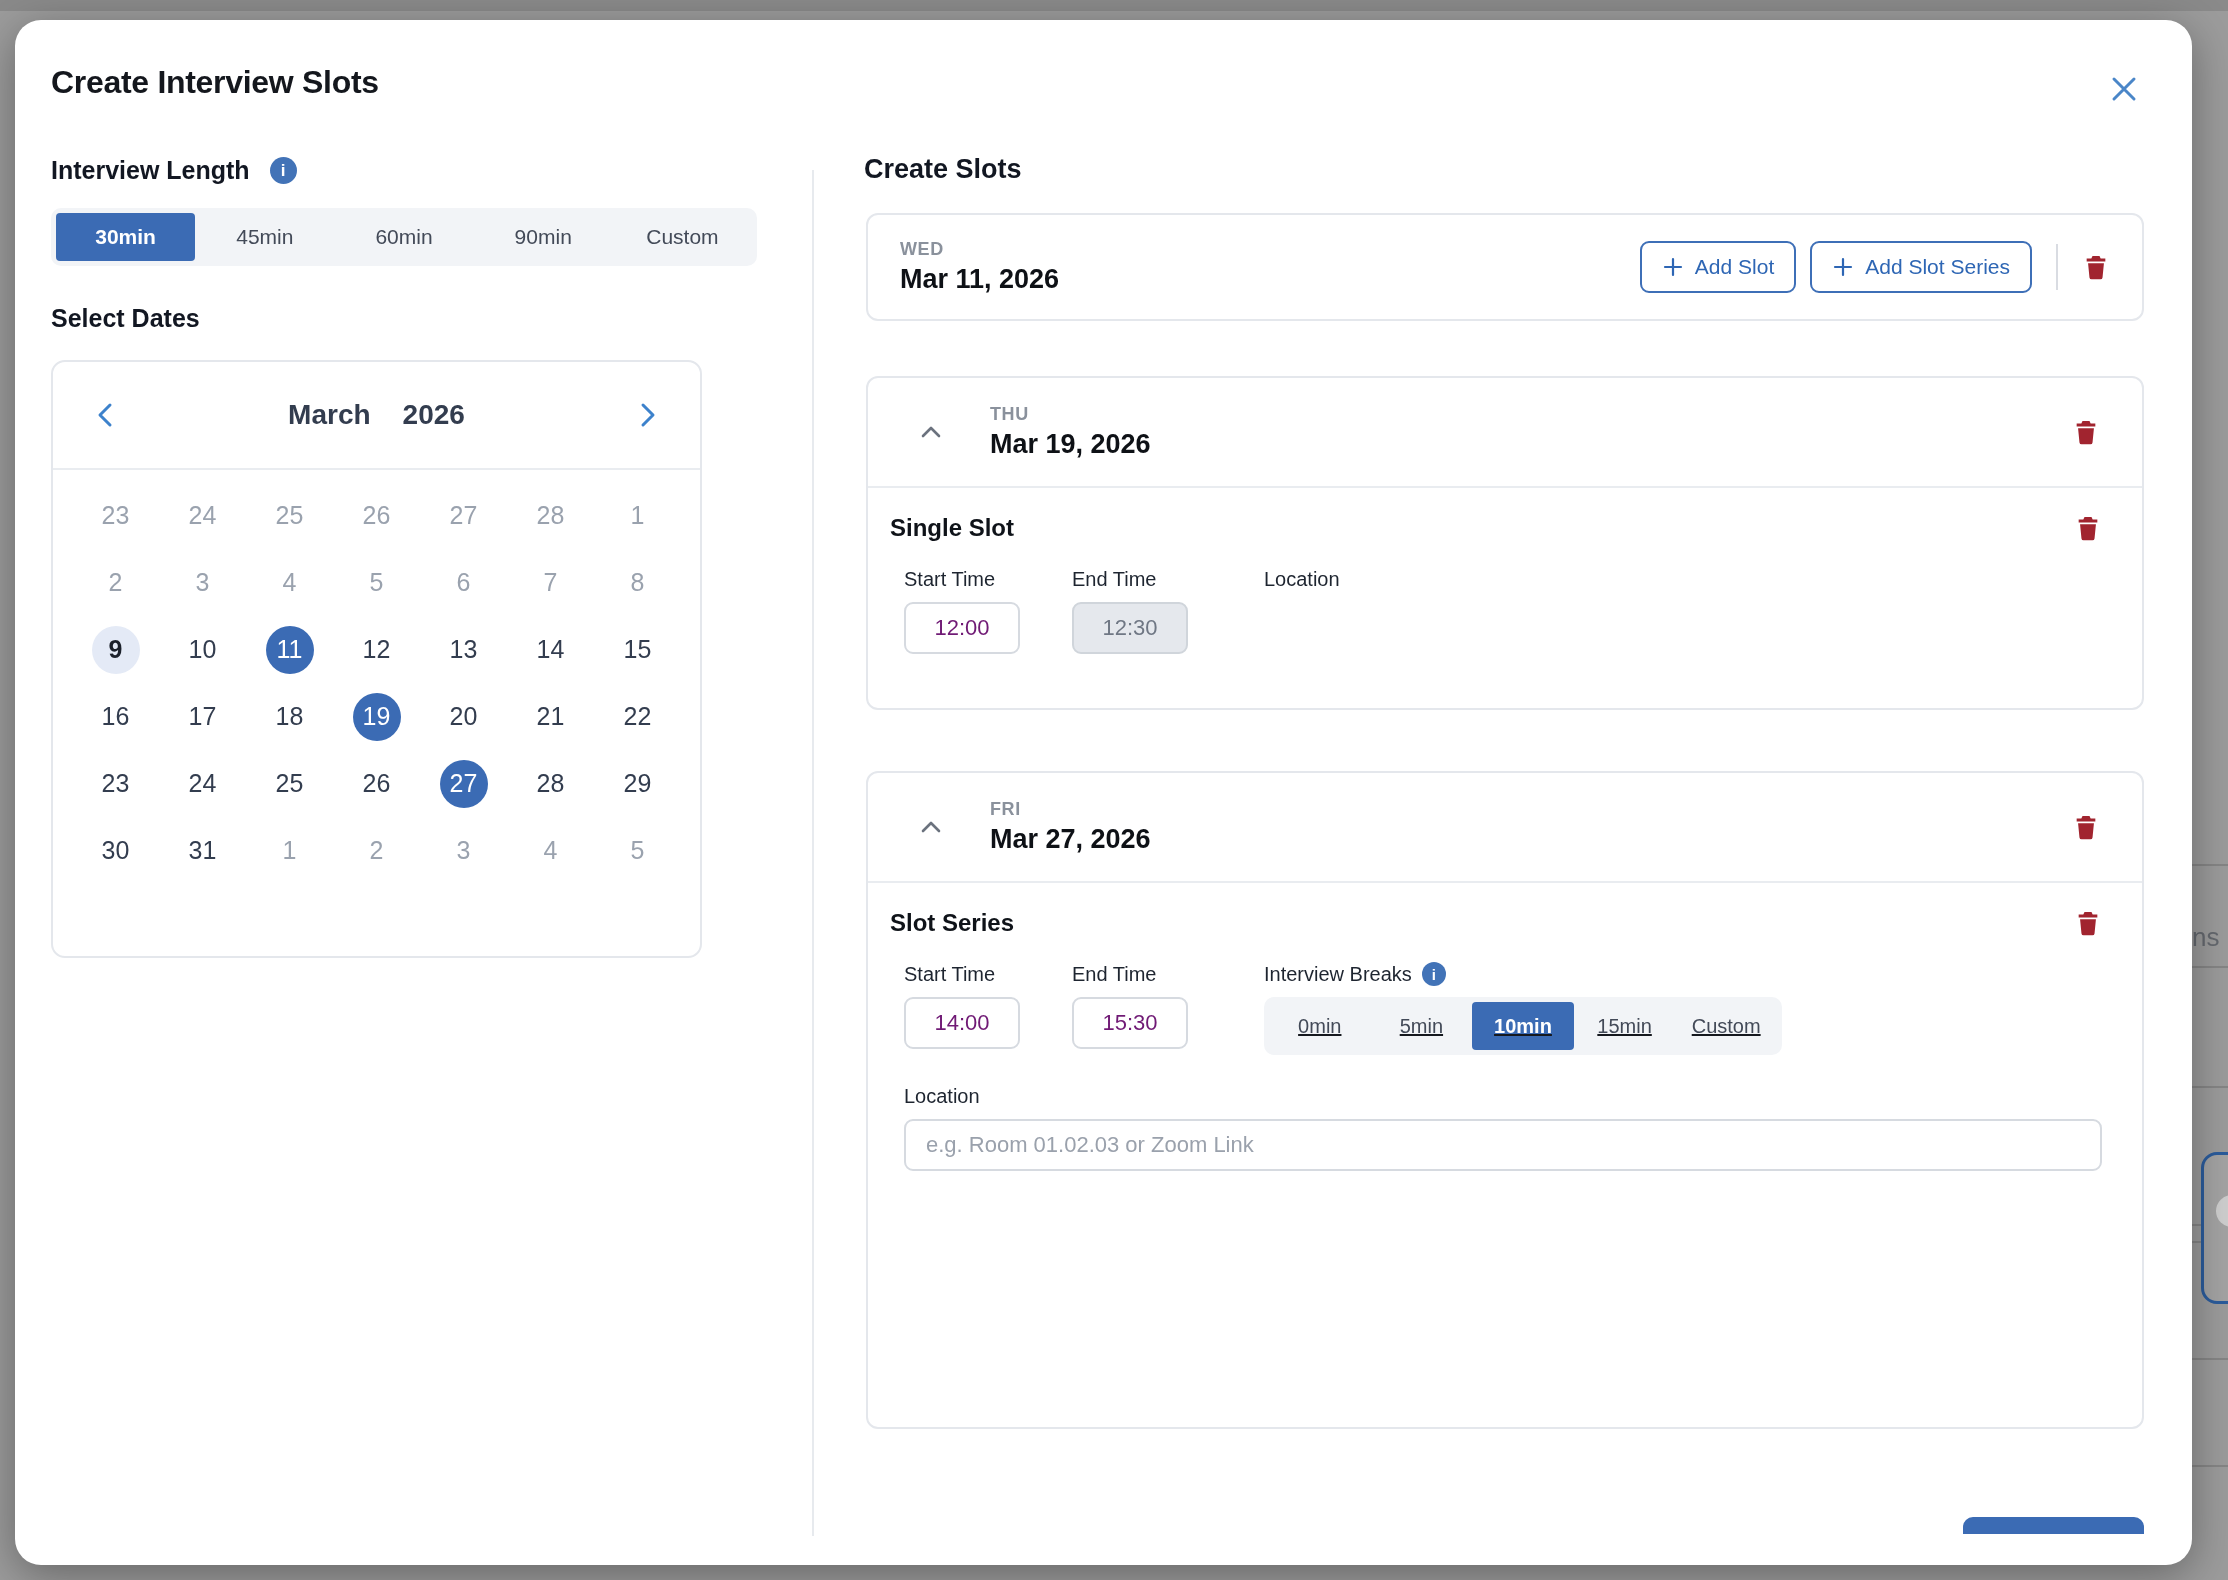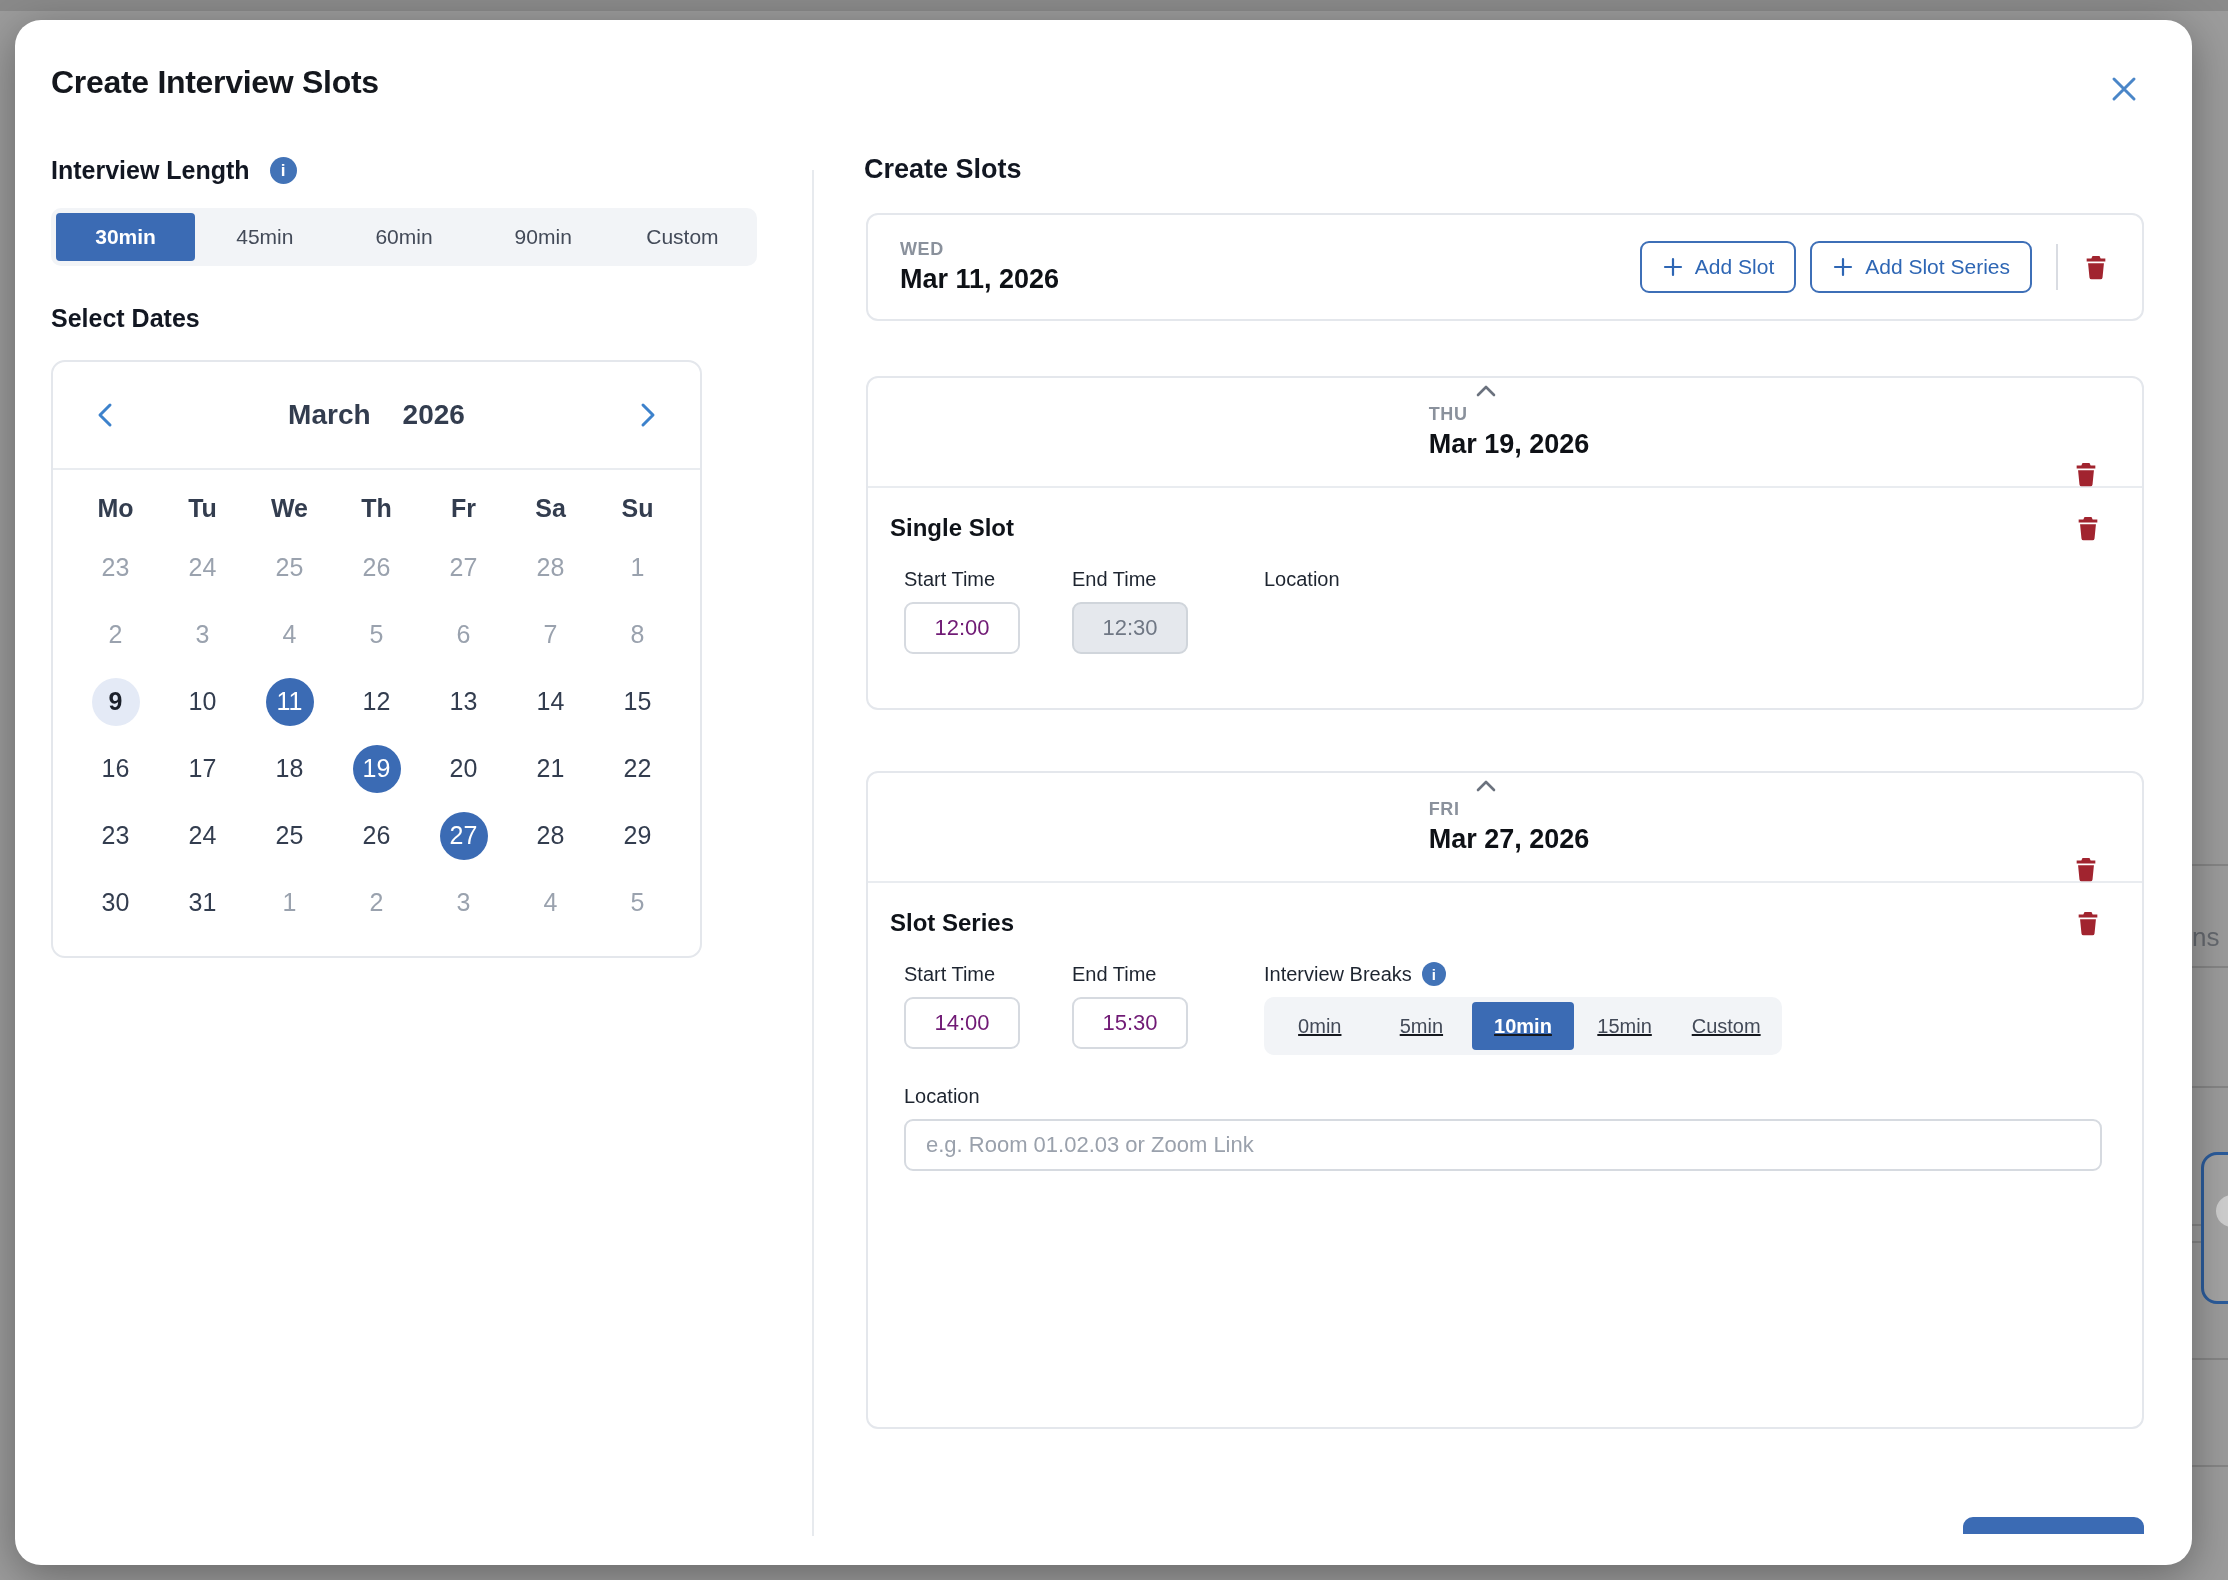--- a/index.html
+++ b/index.html
@@ -75,21 +75,21 @@
   .btn-outline { height:52px; border:2px solid #3e6fb7; border-radius:9px; background:#fff;
            color:#2e66b4; font-size:21px; font-family:inherit; display:flex; align-items:center;
            padding:0 20px; gap:11px; cursor:pointer; white-space:nowrap; }
   .btn-outline + .btn-outline { margin-left:14px; }
   .plus-icon { width:22px; height:22px; color:#2e66b4; }
   .v-divider { width:2px; height:46px; background:#d9dce2; margin:0 24px; }
 
   .card-thu { top:356px; height:334px; }
   .card-fri { top:751px; height:658px; }
   .group-header { height:110px; display:flex; align-items:center;
-           padding:0 42px 0 50px; border-bottom:2px solid #e9ecf0;flex-direction:column; }
+           padding:0 42px 0 50px; border-bottom:2px solid #e9ecf0; }
   .collapse-btn { width:26px; height:26px; background:none; border:none; padding:0;
            color:#6b727e; margin-right:46px; cursor:pointer; }
   .group-header .icon-btn { margin-left:auto; }
   .group-body { padding:26px 40px 0 22px; }
   .section-title-row { display:flex; align-items:center; }
   .section-title { font-size:24px; font-weight:700; color:#0f1319; }
   .section-title-row .icon-btn { margin-left:auto; }
   .fields-row { display:flex; margin-top:24px; padding-left:14px; align-items:flex-start; }
   .field-label { font-size:20px; color:#1e2530; margin-bottom:10px; display:flex;
            align-items:center; gap:10px; height:26px; }
@@ -165,29 +165,20 @@
         <span>March</span>
         <span>2026</span>
       </div>
       <button class="cal-nav">
         <svg viewBox="0 0 30 30" fill="none" stroke="currentColor" stroke-width="3" stroke-linecap="round" stroke-linejoin="round">
             <path d="M11 5l10 10-10 10"></path>
           </svg>
       </button>
     </div>
     <div class="cal-grid">
-      <div class="cal-days">
-          <div class="cal-dow">Mo</div>
-          <div class="cal-dow">Tu</div>
-          <div class="cal-dow">We</div>
-          <div class="cal-dow">Th</div>
-          <div class="cal-dow">Fr</div>
-          <div class="cal-dow">Sa</div>
-          <div class="cal-dow">Su</div>
-        </div>
       <div class="cal-weeks">
           <div class="cal-cell muted">
             <span>23</span>
           </div>
           <div class="cal-cell muted">
             <span>24</span>
           </div>
           <div class="cal-cell muted">
             <span>25</span>
           </div>

